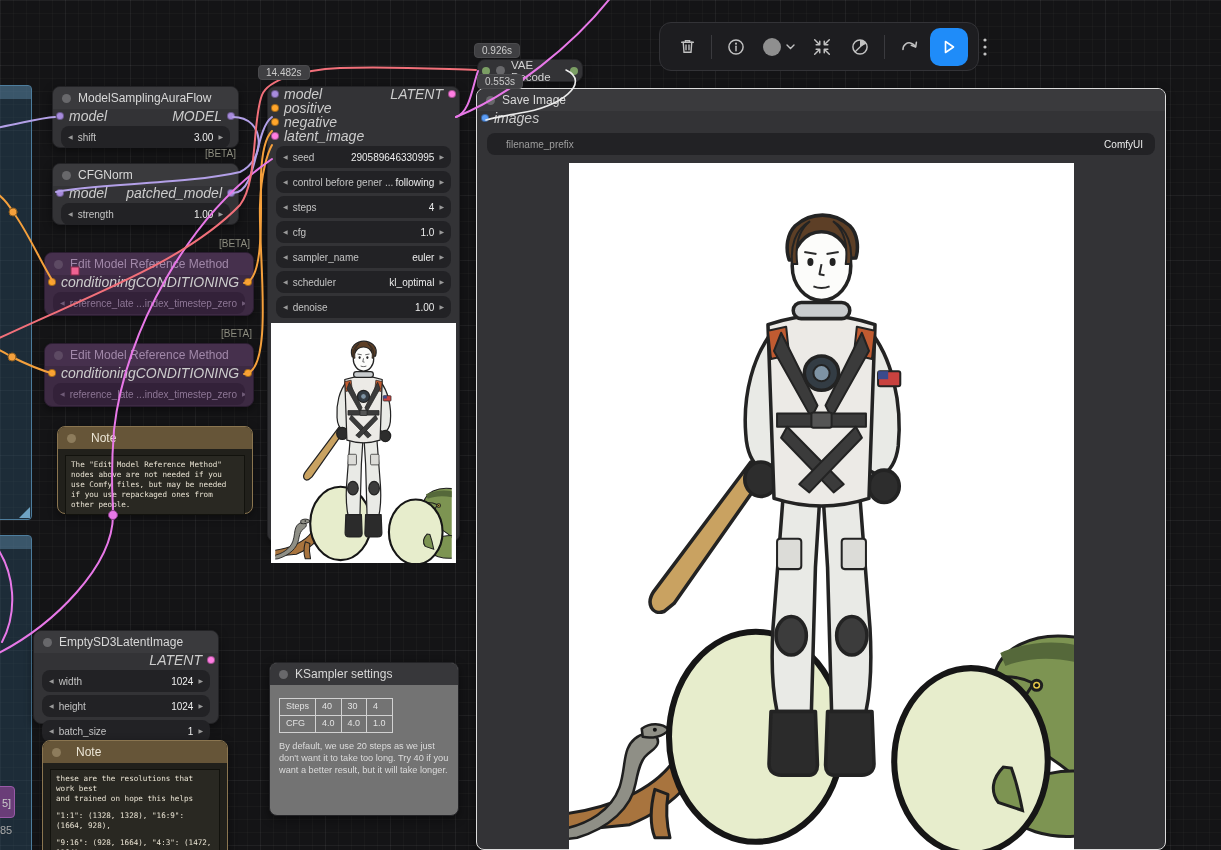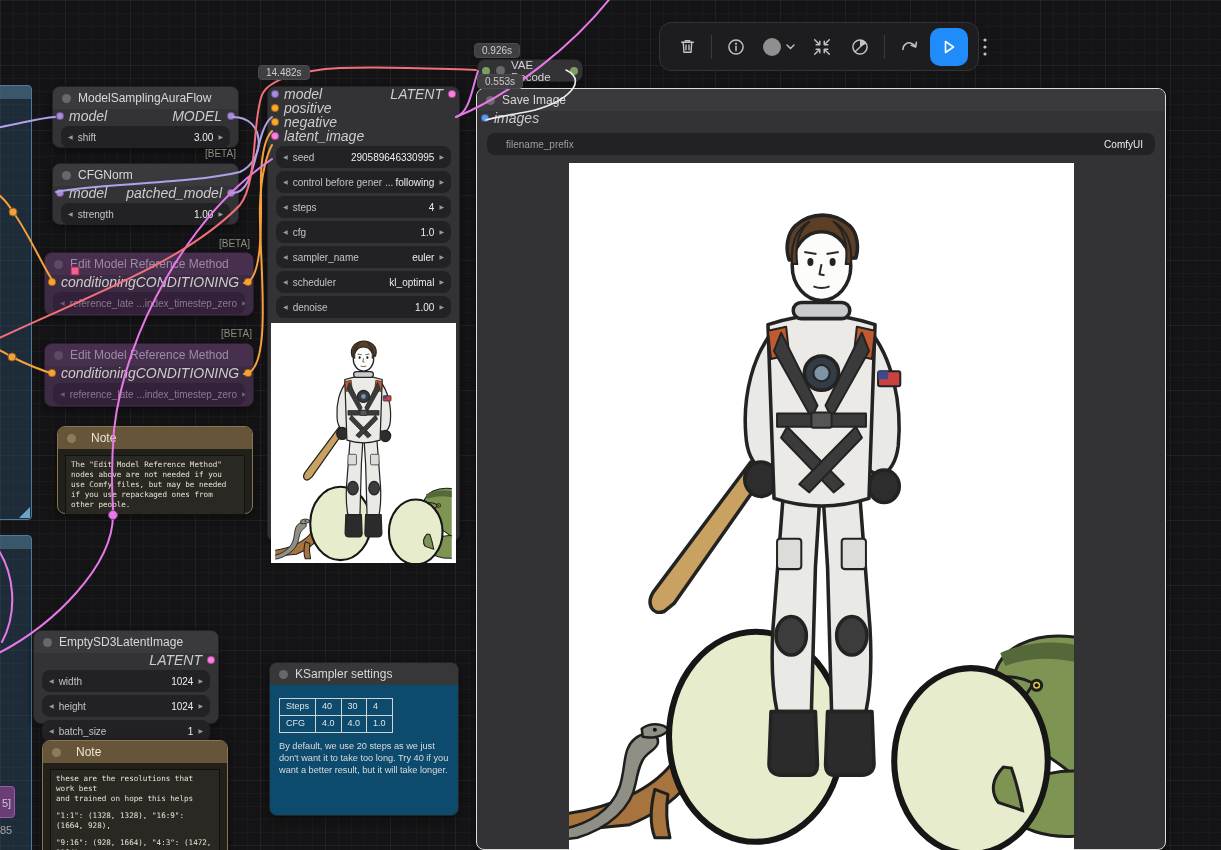--- a/index.html
+++ b/index.html
@@ -48,21 +48,21 @@
   .purple .arrow-l::before,.purple .arrow-r::before{color:#6e5a76;}
   
   .node.tan{background:#21201b;border:1.5px solid #8a7550;}
   .tan .node-header{background:#665538;color:#ece6d6;gap:15px;}
   .tan .collapse-dot{background:#8d7c5c;}
   .note-body{margin:6px 7px;background:#292822;border:1px solid #12120d;padding:4px 5px;
         font-family:"DejaVu Sans Mono",monospace;font-size:7.6px;line-height:1.32;color:#e8e2d2;}
   .note-line{margin:0;}
   .note-line.sp{margin-top:7px;}
   
-  .node.mdnote{background:#0c4a6e;}
+  .node.mdnote{background:#737373;}
   .mdnote .node-header{background:#37373a;}
   .mdnote-body{padding:6px 9px;font-size:9.2px;line-height:1.32;color:#dcdcdc;}
   table.settings{border-collapse:collapse;margin:7px 0 7px 0;}
   .settings th,.settings td{border:1px solid #d2d2d2;padding:2px 6px;font-size:9px;color:#e2e2e2;text-align:left;}
   .settings th{font-weight:bold;}
   .beta{position:absolute;color:#8c8c7f;font-size:10px;z-index:3;}
   .time-badge{position:absolute;background:#3f3f42;border:1px solid #4a4a4d;border-radius:4px;color:#cbcbcb;
         font-size:10px;padding:0px 7px;line-height:13px;z-index:5;}
   .preview{background:#fff;margin:5px 3px 0 3px;overflow:hidden;}
   .preview svg{display:block;}

